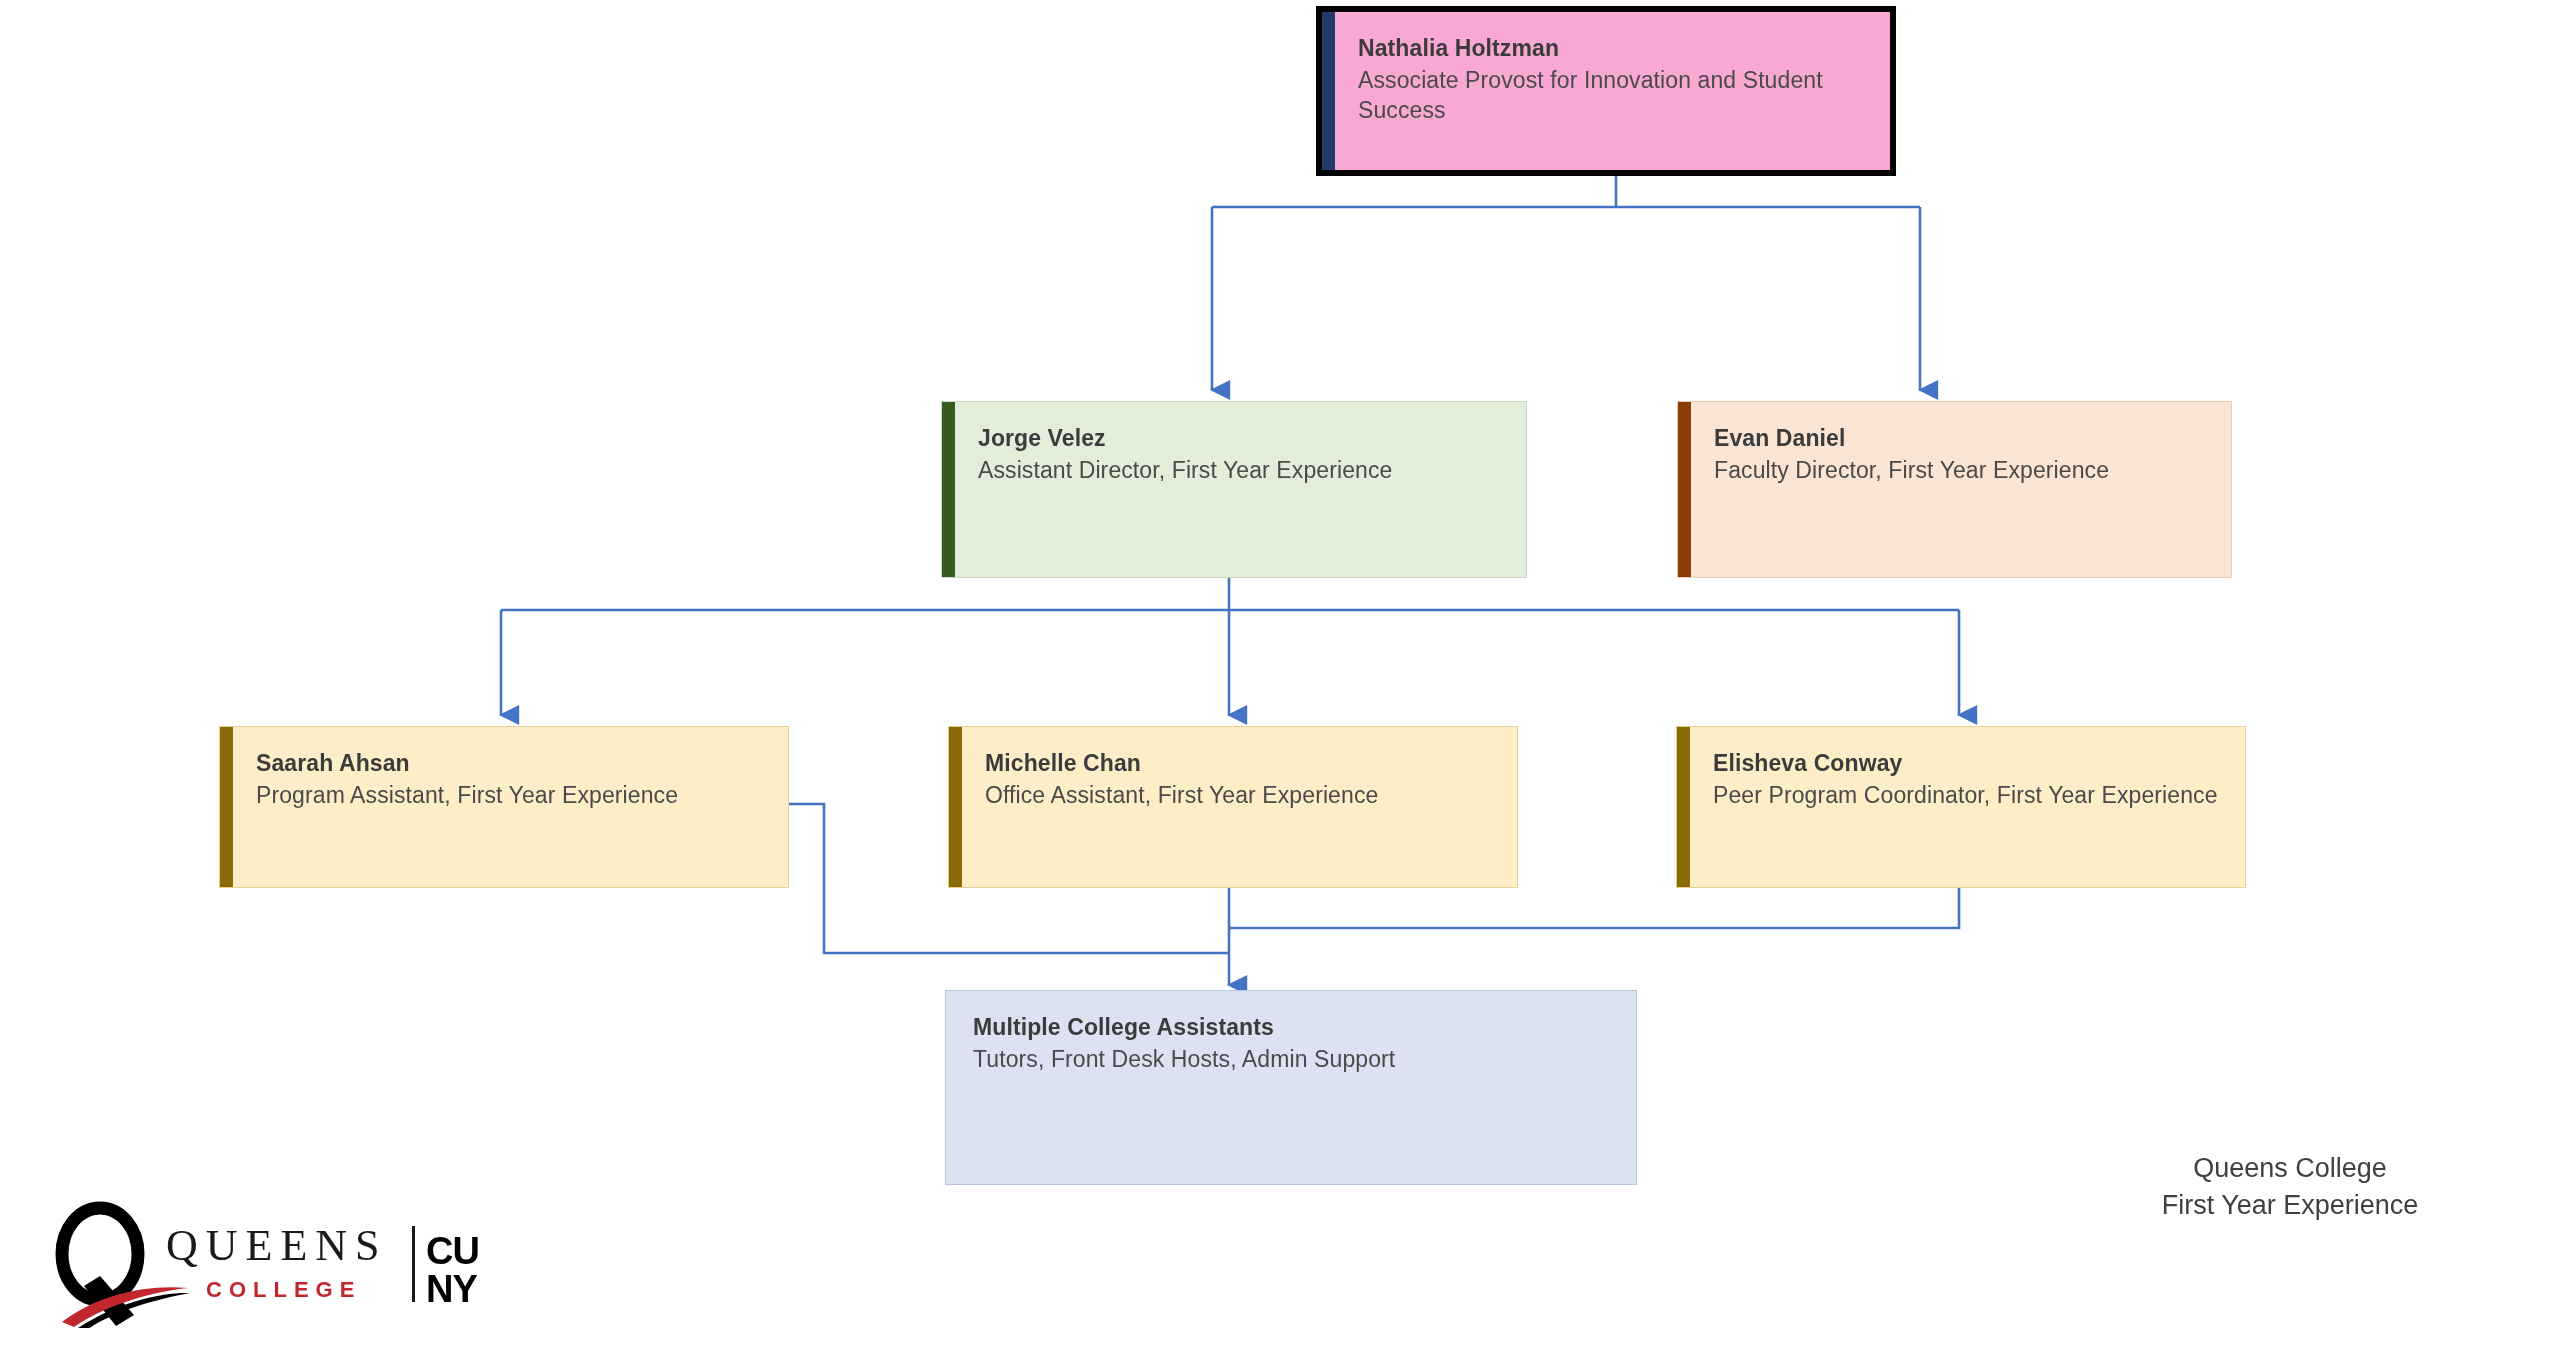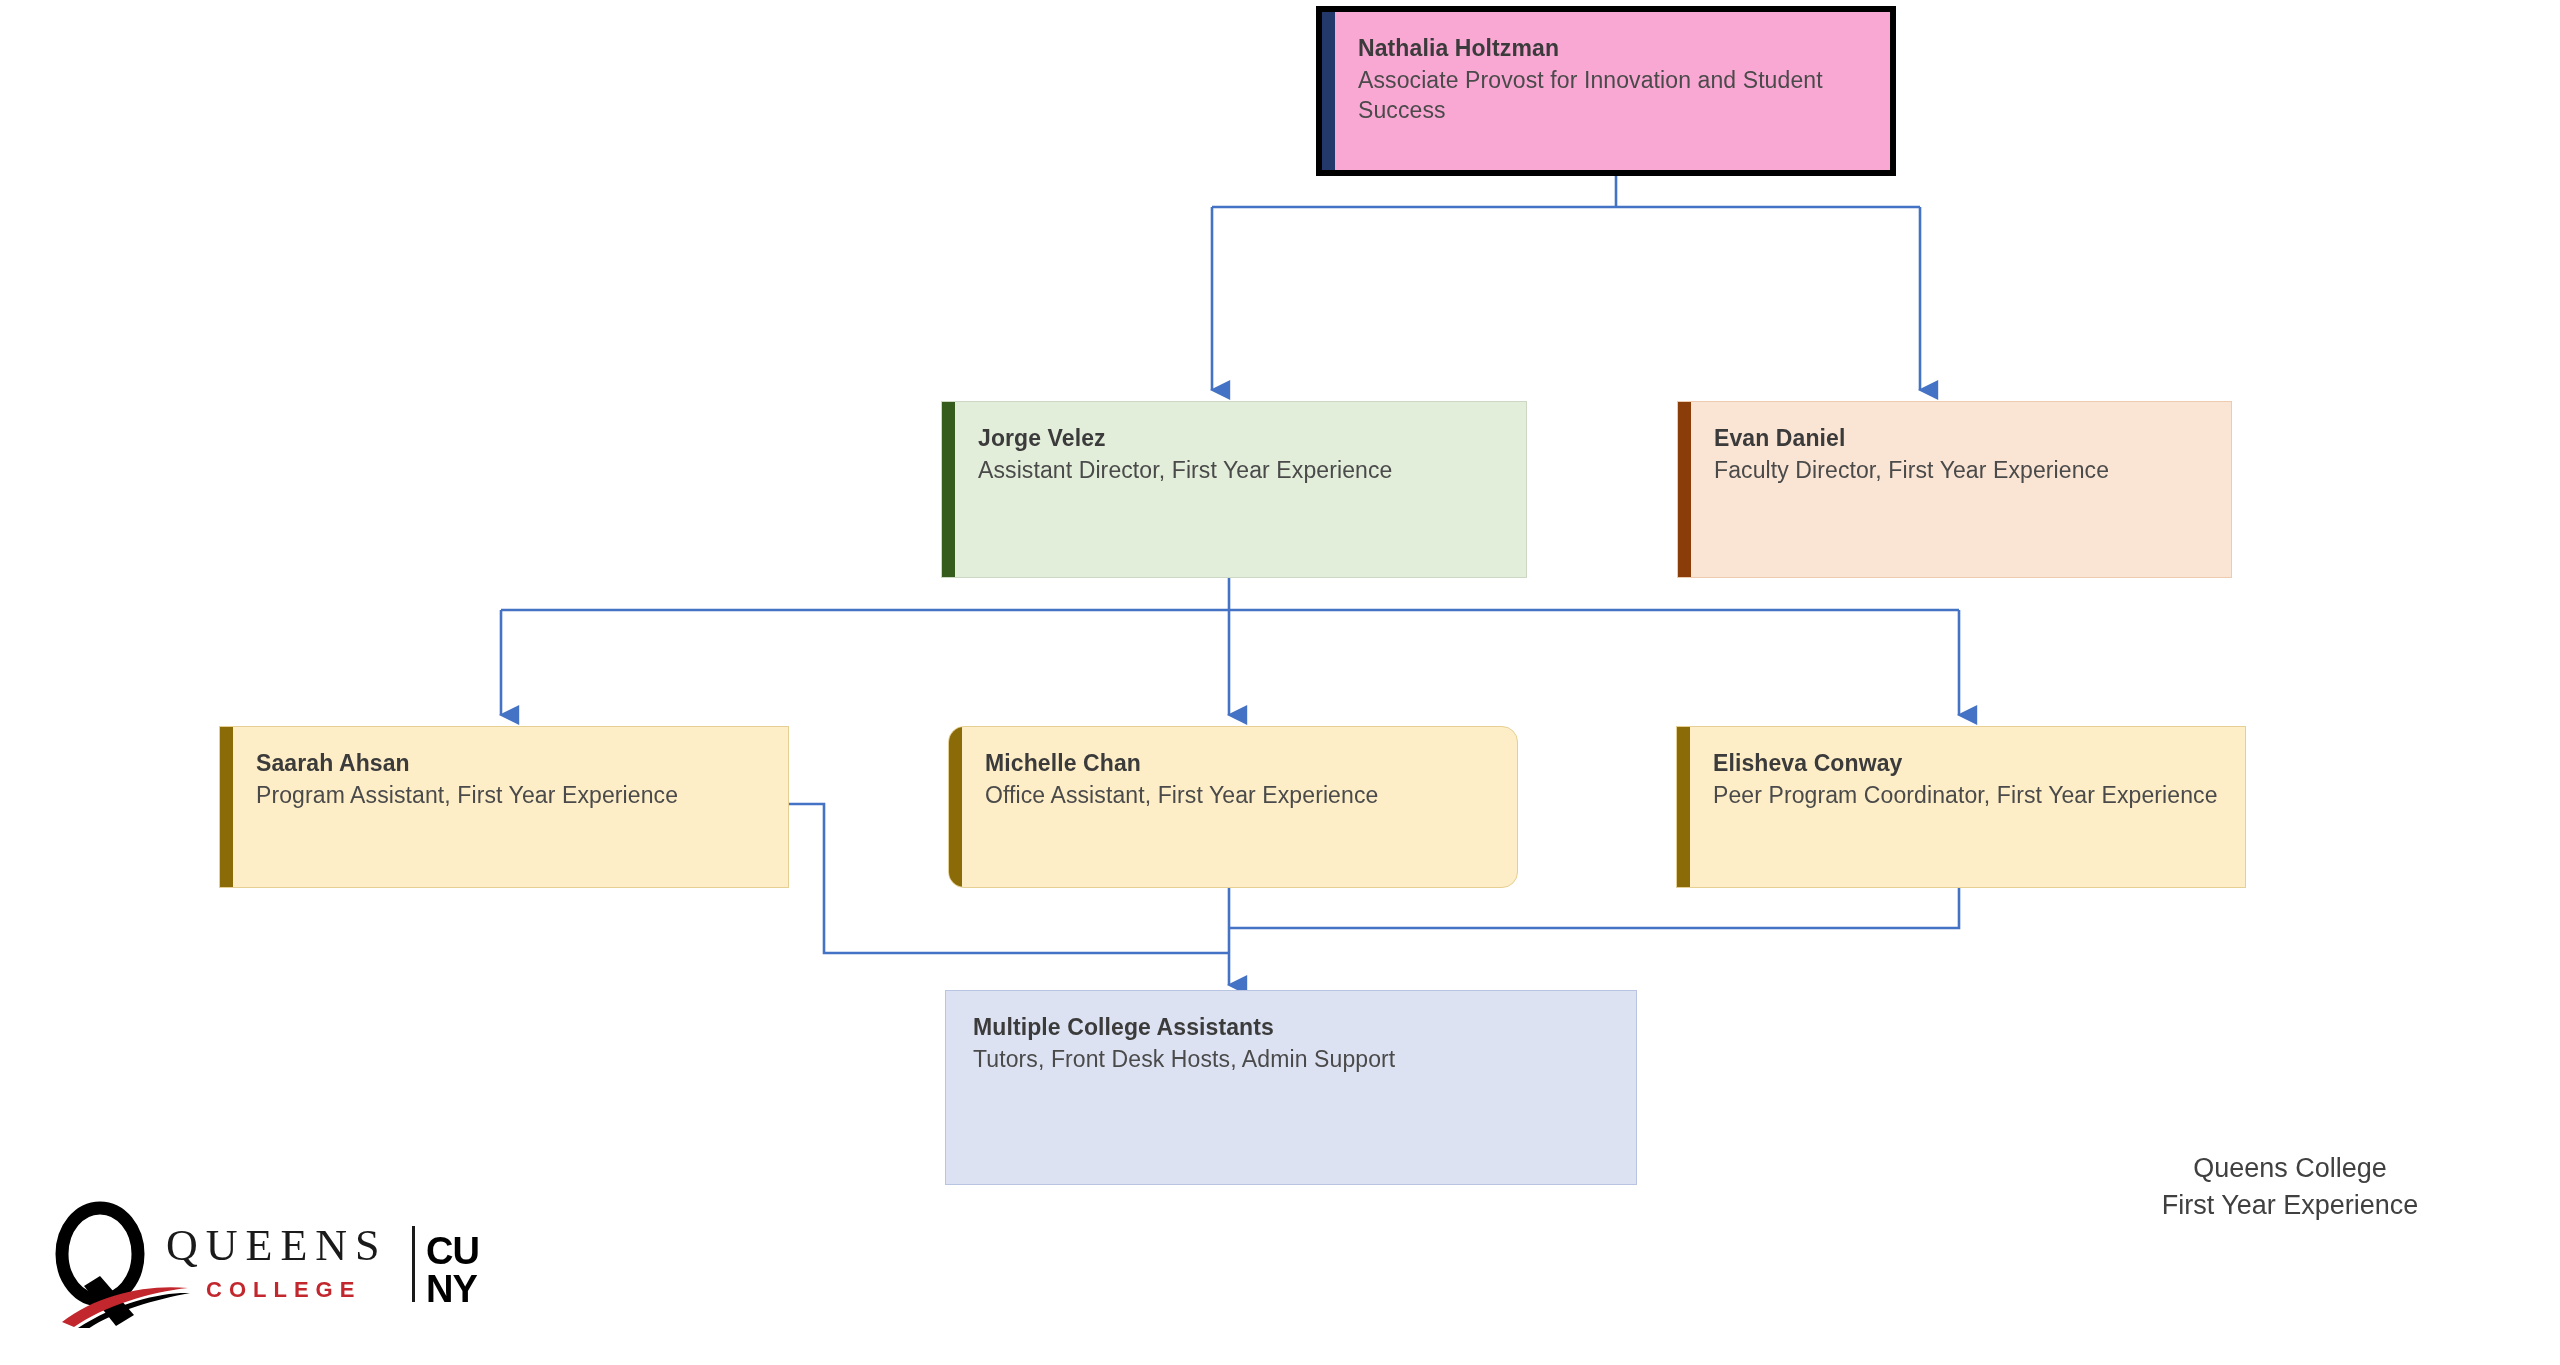--- a/index.html
+++ b/index.html
@@ -165,21 +165,21 @@
   </div>
 
   <div class="node yellow" style="left:219px; top:726px; width:570px; height:162px;">
     <span class="accent"></span>
     <div class="node-body">
       <p class="node-title">Saarah Ahsan</p>
       <p class="node-subtitle">Program Assistant, First Year Experience</p>
     </div>
   </div>
 
-  <div class="node yellow" style="left:948px; top:726px; width:570px; height:162px;border-radius:16px;">
+  <div class="node yellow" style="left:948px; top:726px; width:570px; height:162px;">
     <span class="accent"></span>
     <div class="node-body">
       <p class="node-title">Michelle Chan</p>
       <p class="node-subtitle">Office Assistant, First Year Experience</p>
     </div>
   </div>
 
   <div class="node yellow" style="left:1676px; top:726px; width:570px; height:162px;">
     <span class="accent"></span>
     <div class="node-body">

